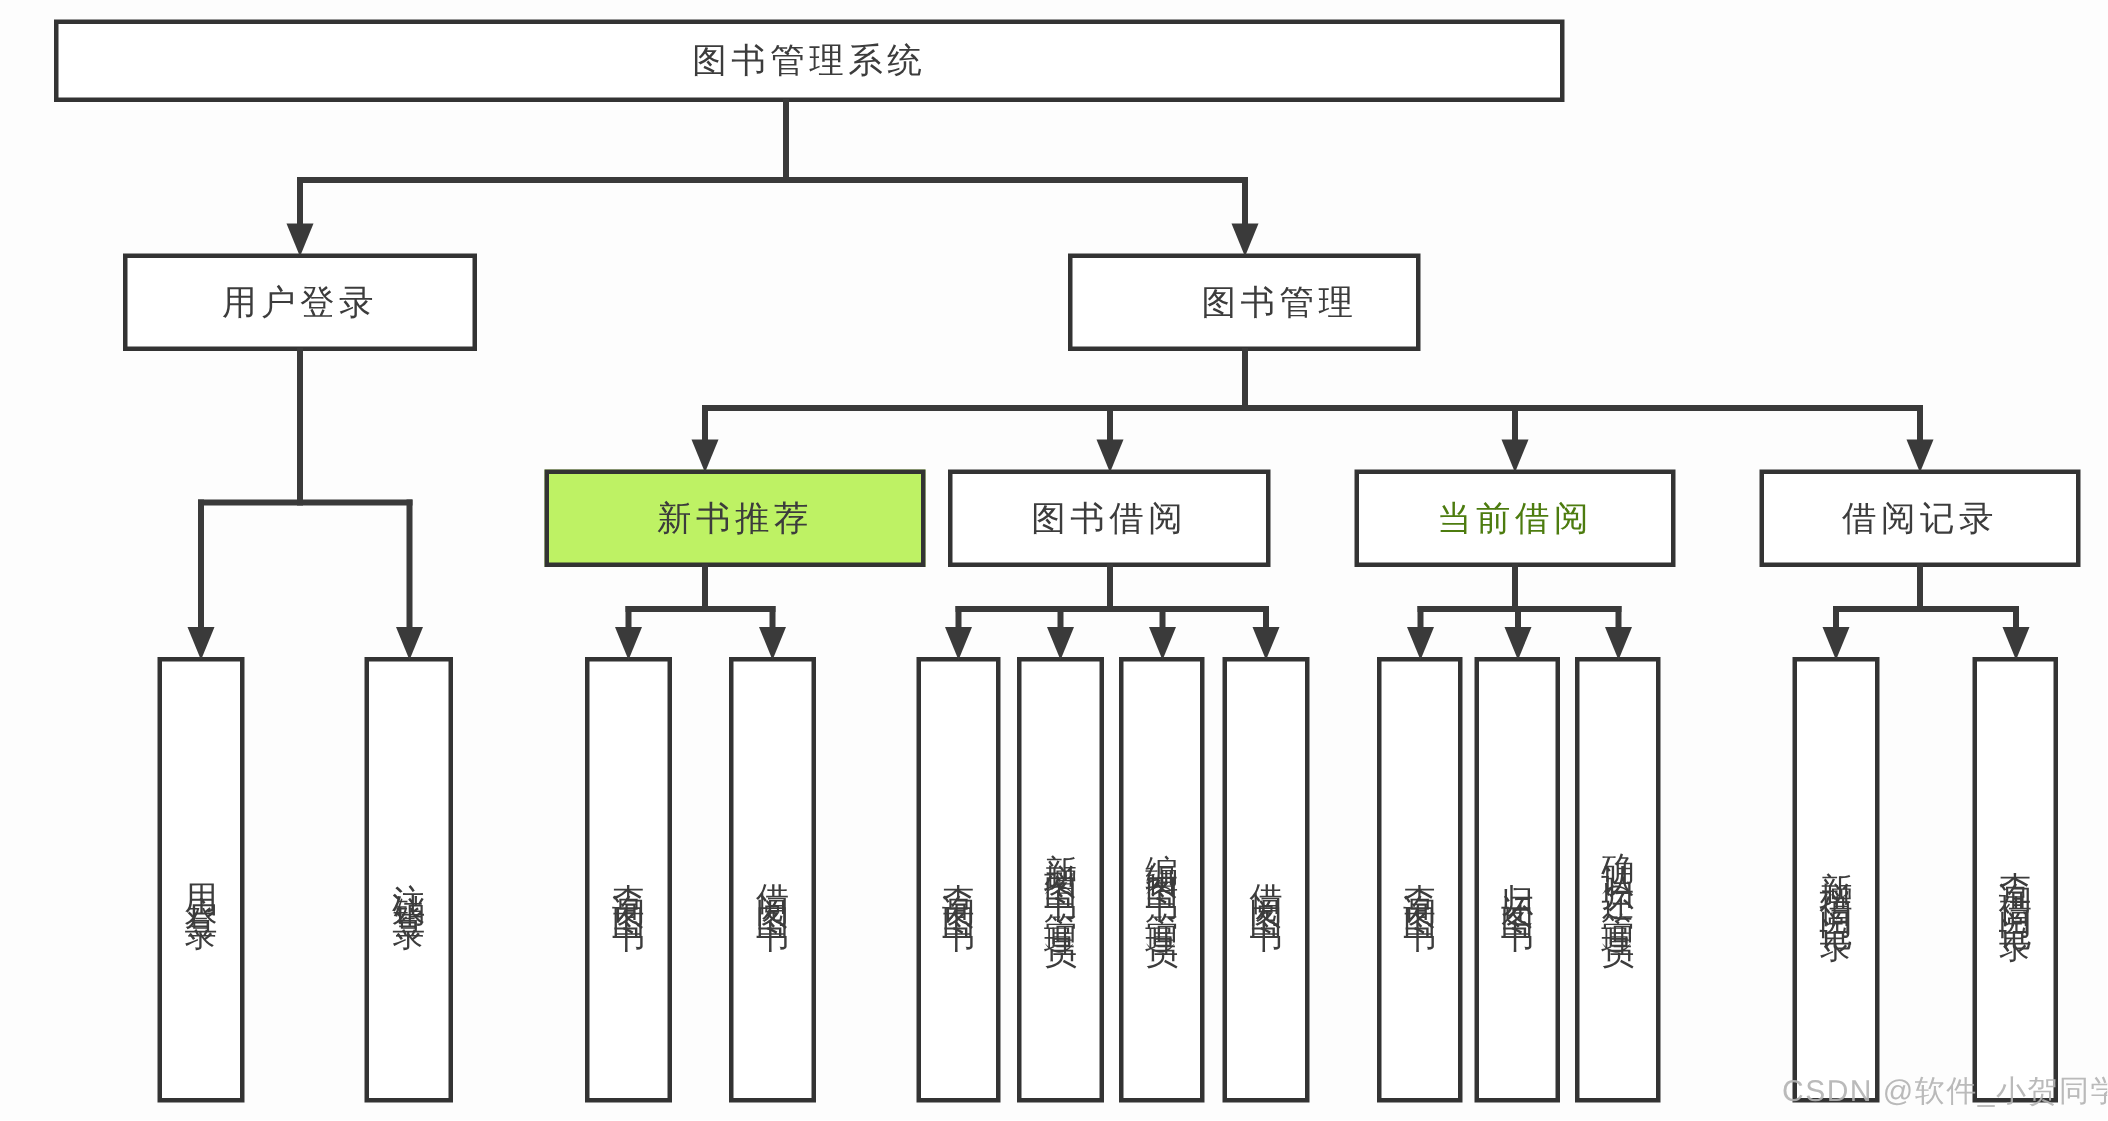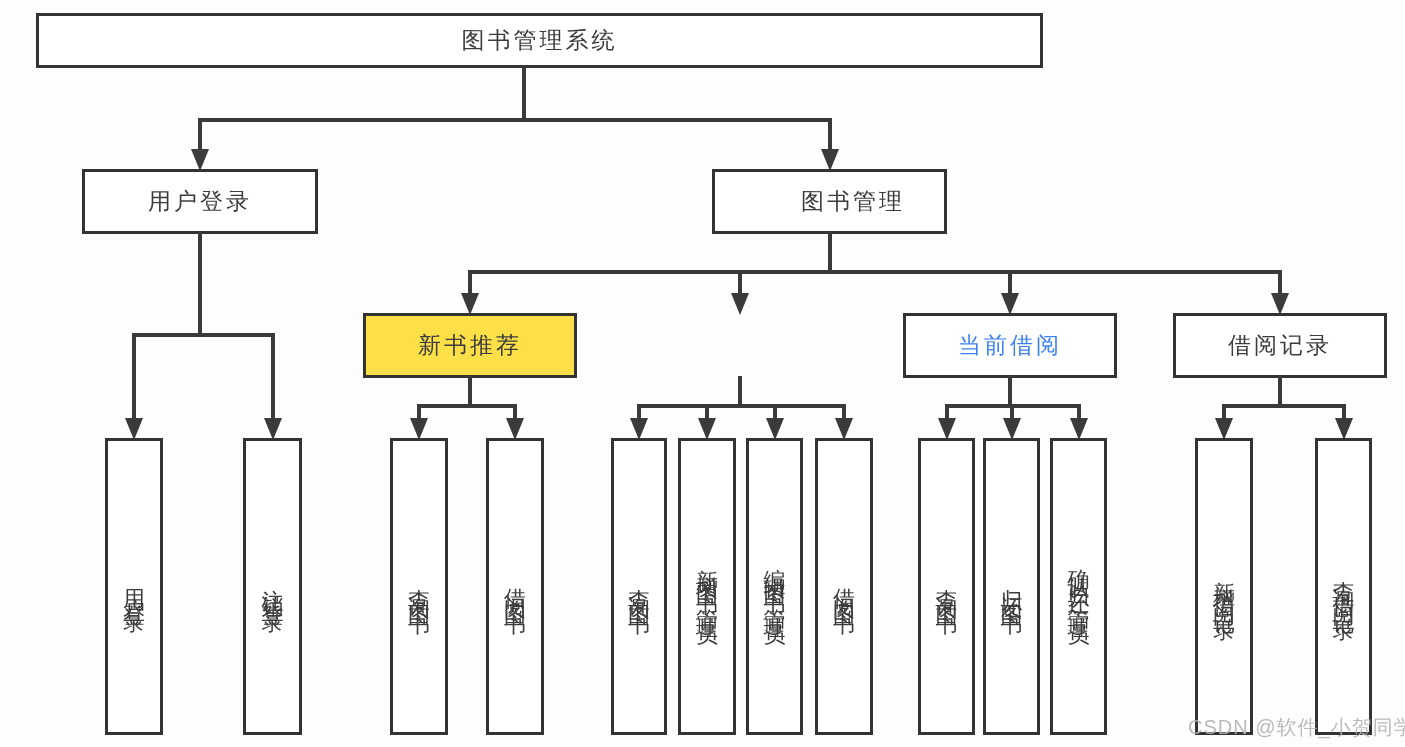--- a/index.html
+++ b/index.html
@@ -61,25 +61,28 @@
   <div class="watermark">CSDN @软件_小贺同学</div>
 <div class="node horizontal" style="left: 36px; top: 13px; width: 1007px; height: 55px; border-color: rgb(51, 51, 51); background: rgb(255, 255, 255);">
       <span class="lbl" style="color: rgb(60, 60, 60);">图书管理系统</span>
     </div>
     <div class="node horizontal" style="left: 82px; top: 169px; width: 236px; height: 65px; border-color: rgb(51, 51, 51); background: rgb(255, 255, 255);">
       <span class="lbl" style="color: rgb(60, 60, 60);">用户登录</span>
     </div>
     <div class="node horizontal" style="left: 712px; top: 169px; width: 235px; height: 65px; border-color: rgb(51, 51, 51); background: rgb(255, 255, 255); padding-left: 47px;">
       <span class="lbl" style="color: rgb(60, 60, 60);">图书管理</span>
     </div>
-    <div class="node horizontal" style="left: 363px; top: 313px; width: 214px; height: 65px; border-color: rgb(51, 51, 51); background: #fde047;">
+    <div class="node horizontal" style="left: 363px; top: 313px; width: 254px; height: 65px; border-color: rgb(51, 51, 51); background: #bef264;">
       <span class="lbl" style="color: rgb(60, 60, 60);">新书推荐</span>
     </div>
+    <div class="node horizontal" style="left: 632px; top: 313px; width: 215px; height: 65px; border-color: rgb(51, 51, 51); background: rgb(255, 255, 255);">
+      <span class="lbl" style="color: rgb(60, 60, 60);">图书借阅</span>
+    </div>
     <div class="node horizontal" style="left: 903px; top: 313px; width: 214px; height: 65px; border-color: rgb(51, 51, 51); background: rgb(255, 255, 255);">
-      <span class="lbl" style="color: #3b82f6;">当前借阅</span>
+      <span class="lbl" style="color: #4d7c0f;">当前借阅</span>
     </div>
     <div class="node horizontal" style="left: 1173px; top: 313px; width: 214px; height: 65px; border-color: rgb(51, 51, 51); background: rgb(255, 255, 255);">
       <span class="lbl" style="color: rgb(60, 60, 60);">借阅记录</span>
     </div>
     <div class="node vertical" style="left: 105px; top: 438px; width: 58px; height: 297px; border-color: rgb(51, 51, 51); background: rgb(255, 255, 255);">
       <span class="lbl" style="color: rgb(60, 60, 60);">用户登录</span>
     </div>
     <div class="node vertical" style="left: 243px; top: 438px; width: 59px; height: 297px; border-color: rgb(51, 51, 51); background: rgb(255, 255, 255);">
       <span class="lbl" style="color: rgb(60, 60, 60);">注销登录</span>
     </div>

